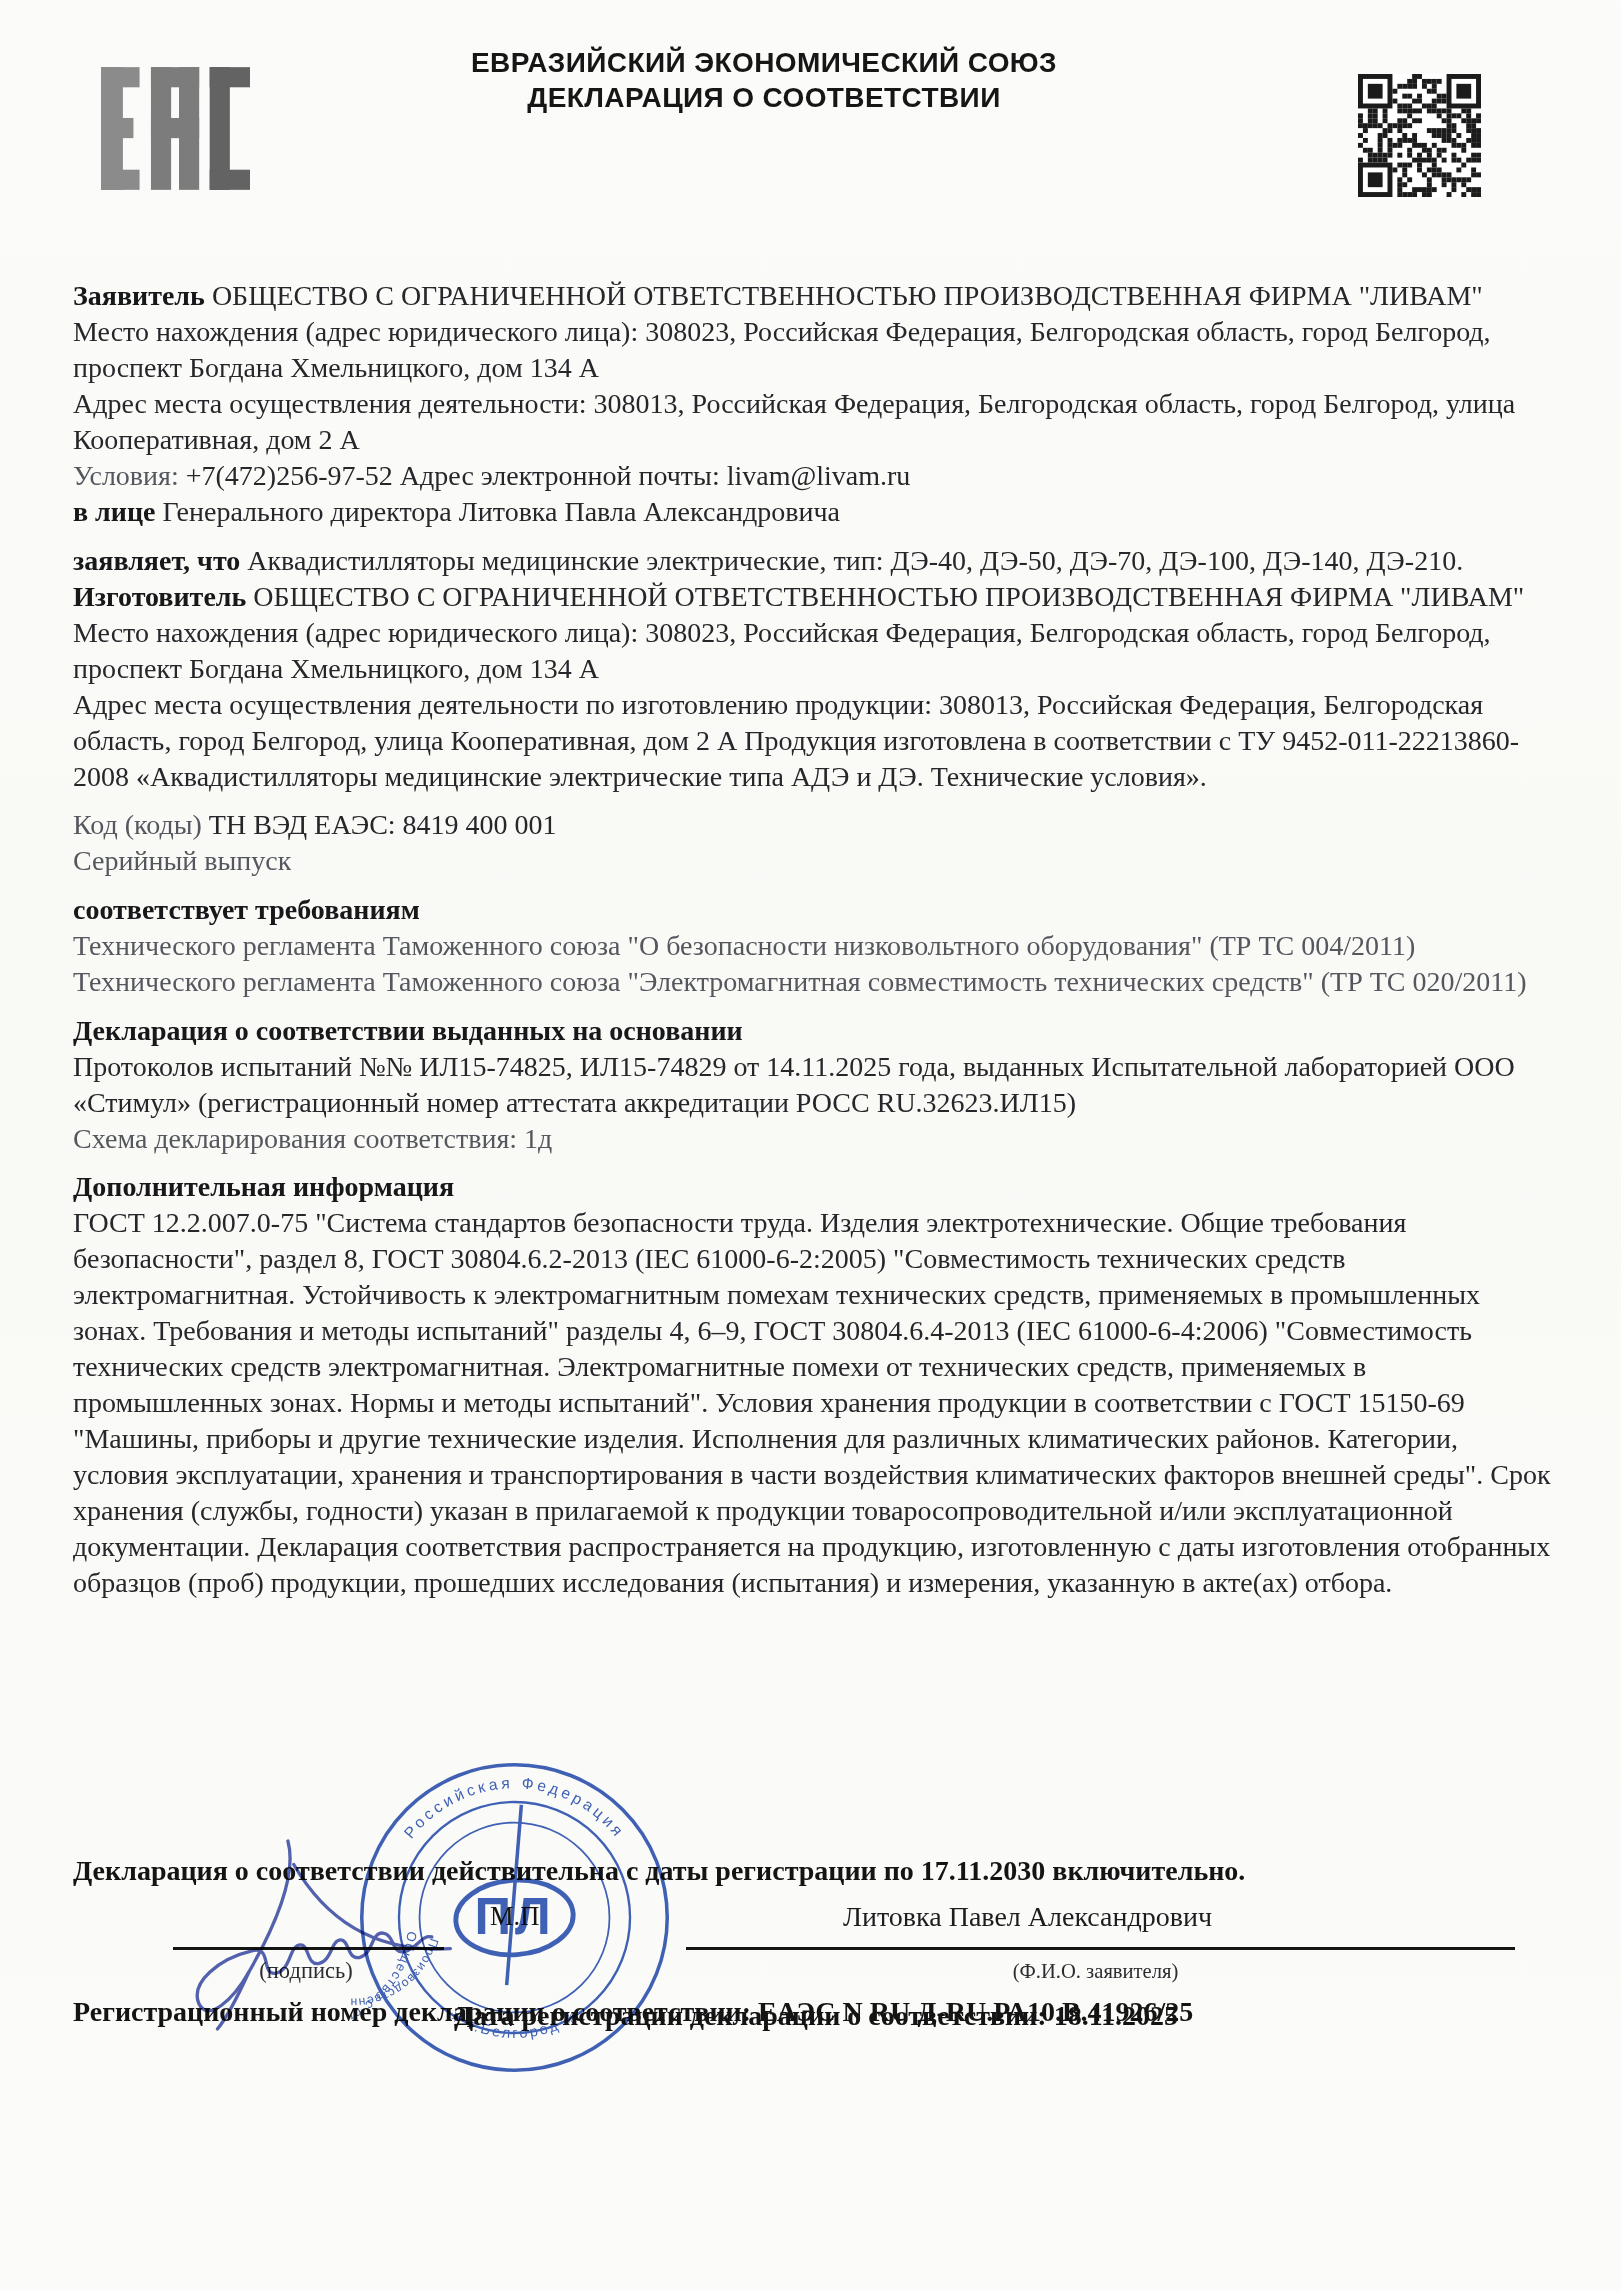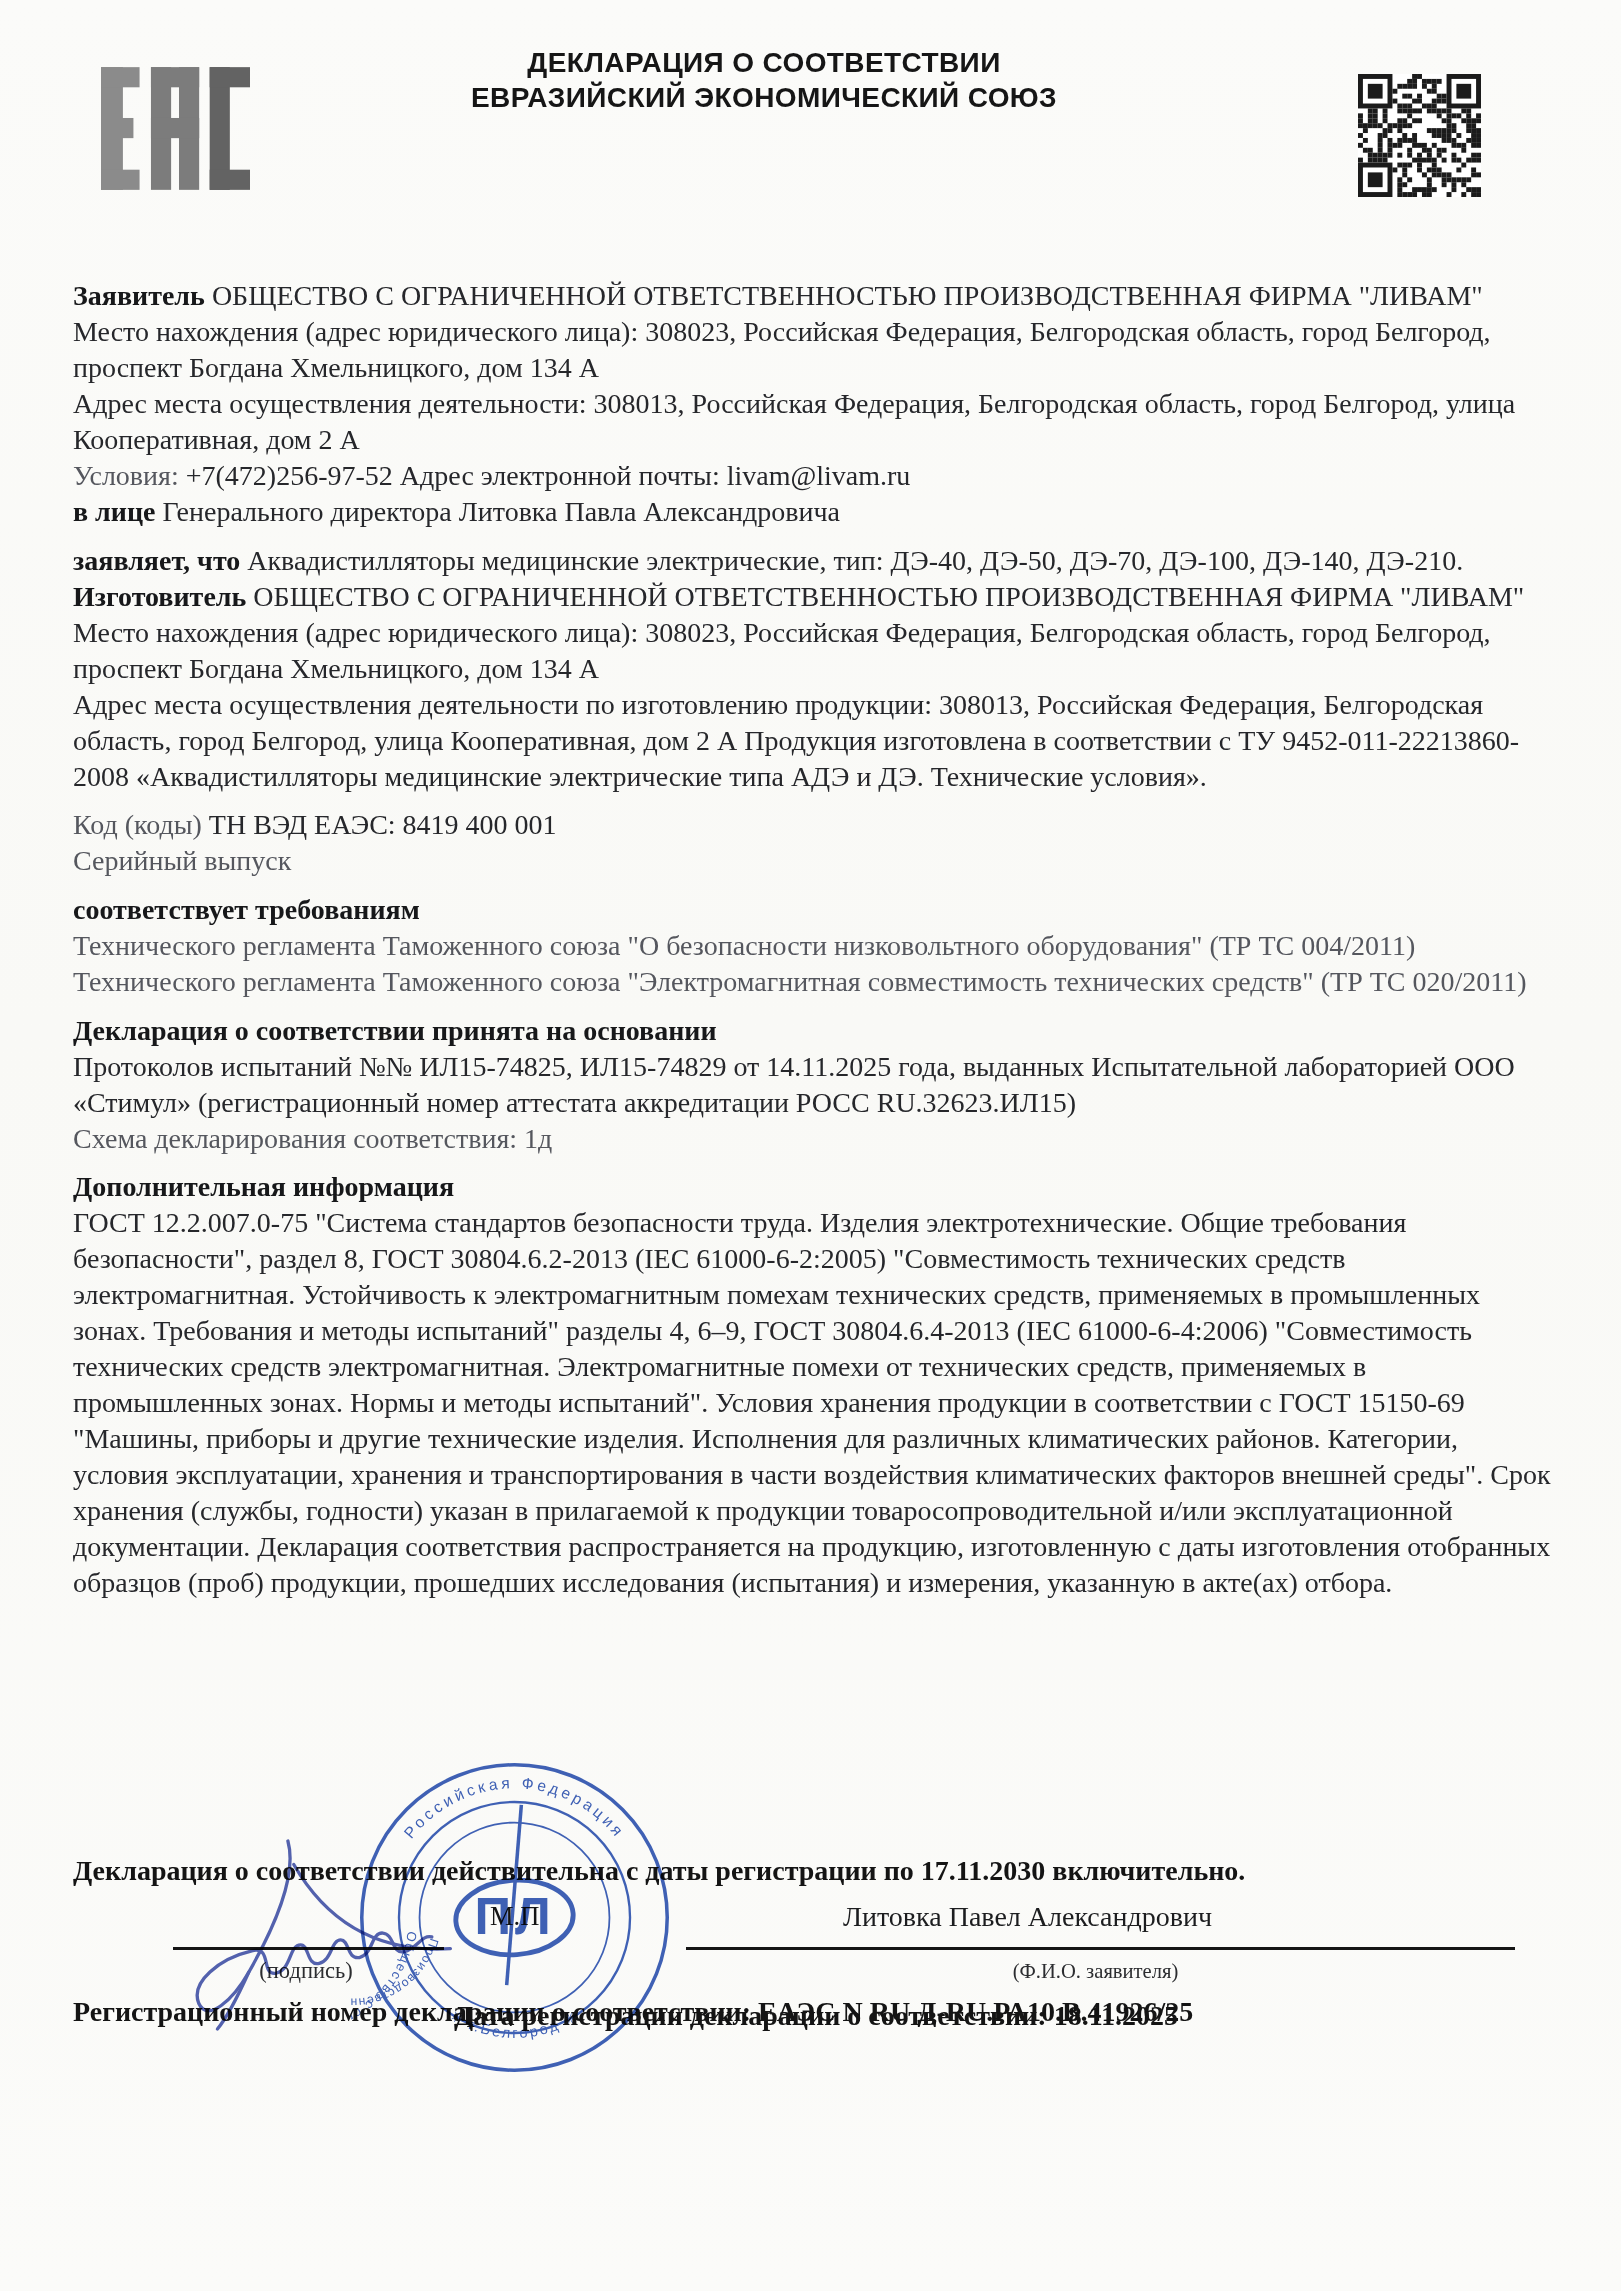--- a/index.html
+++ b/index.html
@@ -80,22 +80,22 @@
     </g>
 
     <g fill="#636363">
       <rect x="124" y="0" width="23" height="140"></rect>
       <rect x="124" y="0" width="46" height="23"></rect>
       <rect x="124" y="117" width="46" height="23"></rect>
     </g>
   </svg>
 
   <div class="title-block">
+    <div>ЕВРАЗИЙСКИЙ ЭКОНОМИЧЕСКИЙ СОЮЗ</div>
     <div>ДЕКЛАРАЦИЯ О СООТВЕТСТВИИ</div>
-    <div>ЕВРАЗИЙСКИЙ ЭКОНОМИЧЕСКИЙ СОЮЗ</div>
   </div>
 
   <svg class="qr" id="qr-svg" viewBox="0 0 125 125" aria-hidden="true">
       <rect x="0" y="0" width="125" height="125" fill="#ffffff"></rect>
       <rect x="55" y="0" width="5" height="5" fill="#1b1b1b"></rect>
       <rect x="60" y="0" width="5" height="5" fill="#1b1b1b"></rect>
       <rect x="50" y="5" width="5" height="5" fill="#1b1b1b"></rect>
       <rect x="55" y="5" width="5" height="5" fill="#1b1b1b"></rect>
       <rect x="65" y="5" width="5" height="5" fill="#1b1b1b"></rect>
       <rect x="70" y="5" width="5" height="5" fill="#1b1b1b"></rect>
@@ -348,21 +348,21 @@
       <p class="para"><span class="b">в лице </span><span>Генерального директора Литовка Павла Александровича</span></p>
       <p class="para gap"><span class="b">заявляет, что </span><span>Аквадистилляторы медицинские электрические, тип: ДЭ-40, ДЭ-50, ДЭ-70, ДЭ-100, ДЭ-140, ДЭ-210.</span></p>
       <p class="para"><span class="b">Изготовитель </span><span>ОБЩЕСТВО С ОГРАНИЧЕННОЙ ОТВЕТСТВЕННОСТЬЮ ПРОИЗВОДСТВЕННАЯ ФИРМА "ЛИВАМ"</span></p>
       <p class="para"><span>Место нахождения (адрес юридического лица): 308023, Российская Федерация, Белгородская область, город Белгород, проспект Богдана Хмельницкого, дом 134 А</span></p>
       <p class="para"><span>Адрес места осуществления деятельности по изготовлению продукции: 308013, Российская Федерация, Белгородская область, город Белгород, улица Кооперативная, дом 2 А Продукция изготовлена в соответствии с ТУ 9452-011-22213860-2008 «Аквадистилляторы медицинские электрические типа АДЭ и ДЭ. Технические условия».</span></p>
       <p class="para gap"><span class="run-light">Код (коды) </span><span>ТН ВЭД ЕАЭС: 8419 400 001</span></p>
       <p class="para tone-light"><span>Серийный выпуск</span></p>
       <p class="para gap"><span class="b">соответствует требованиям</span></p>
       <p class="para tone-light"><span>Технического регламента Таможенного союза "О безопасности низковольтного оборудования" (ТР ТС 004/2011)</span></p>
       <p class="para tone-light"><span>Технического регламента Таможенного союза "Электромагнитная совместимость технических средств" (ТР ТС 020/2011)</span></p>
-      <p class="para gap"><span class="b">Декларация о соответствии принята на основании</span></p>
+      <p class="para gap"><span class="b">Декларация о соответствии выданных на основании</span></p>
       <p class="para"><span>Протоколов испытаний №№ ИЛ15-74825, ИЛ15-74829 от 14.11.2025 года, выданных Испытательной лабораторией ООО «Стимул» (регистрационный номер аттестата аккредитации РОСС RU.32623.ИЛ15)</span></p>
       <p class="para tone-light"><span>Схема декларирования соответствия: 1д</span></p>
       <p class="para gap"><span class="b">Дополнительная информация</span></p>
       <p class="para"><span>ГОСТ 12.2.007.0-75 "Система стандартов безопасности труда. Изделия электротехнические. Общие требования безопасности", раздел 8, ГОСТ 30804.6.2-2013 (IEC 61000-6-2:2005) "Совместимость технических средств электромагнитная. Устойчивость к электромагнитным помехам технических средств, применяемых в промышленных зонах. Требования и методы испытаний" разделы 4, 6–9, ГОСТ 30804.6.4-2013 (IEC 61000-6-4:2006) "Совместимость технических средств электромагнитная. Электромагнитные помехи от технических средств, применяемых в промышленных зонах. Нормы и методы испытаний". Условия хранения продукции в соответствии с ГОСТ 15150-69 "Машины, приборы и другие технические изделия. Исполнения для различных климатических районов. Категории, условия эксплуатации, хранения и транспортирования в части воздействия климатических факторов внешней среды". Срок хранения (службы, годности) указан в прилагаемой к продукции товаросопроводительной и/или эксплуатационной документации. Декларация соответствия распространяется на продукцию, изготовленную с даты изготовления отобранных образцов (проб) продукции, прошедших исследования (испытания) и измерения, указанную в акте(ах) отбора.</span></p>
     </div>
 
   <div class="validity-line">Декларация о соответствии действительна с даты регистрации по 17.11.2030 включительно.</div>
 
   <div class="signer-name">Литовка Павел Александрович</div>
 

